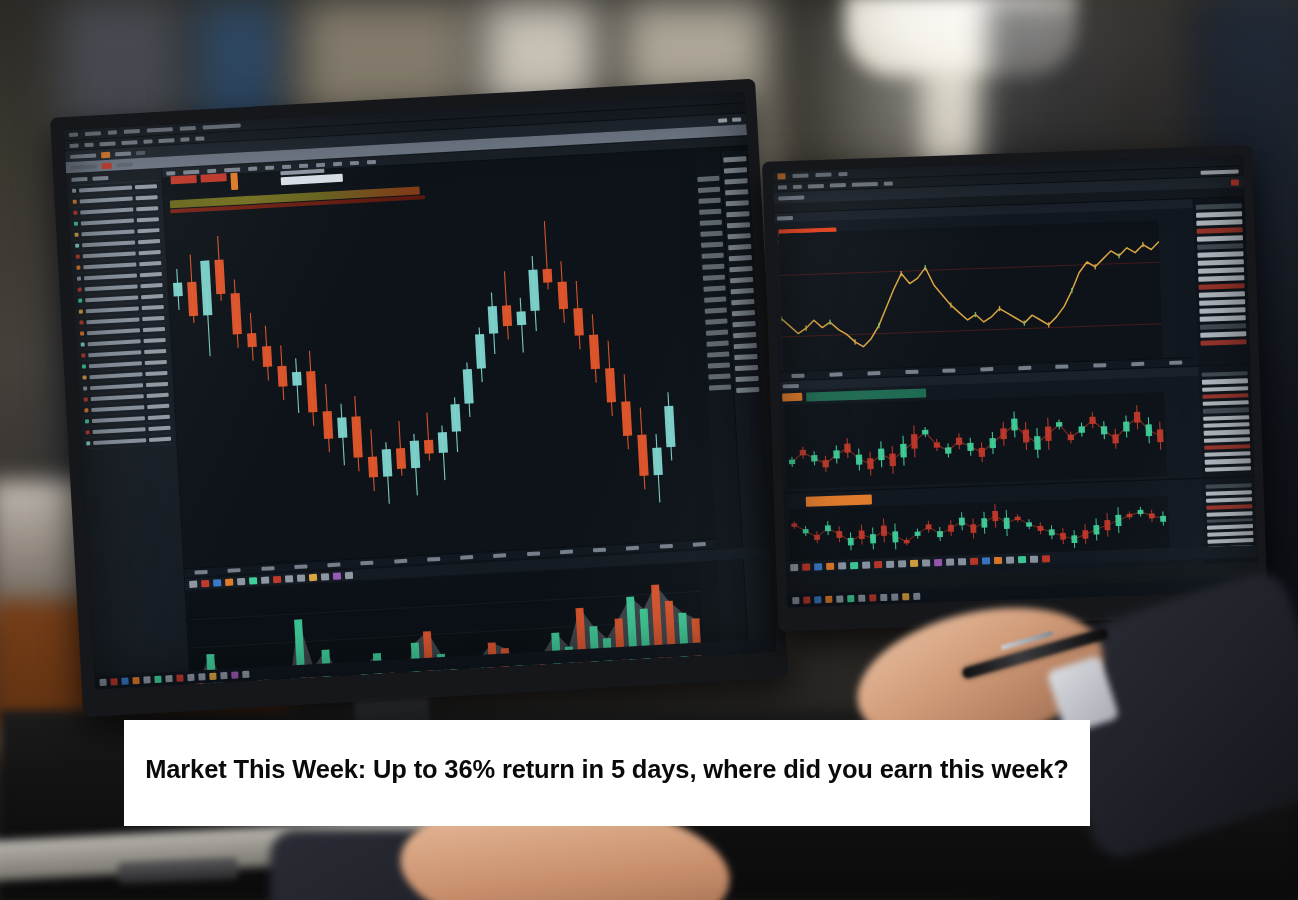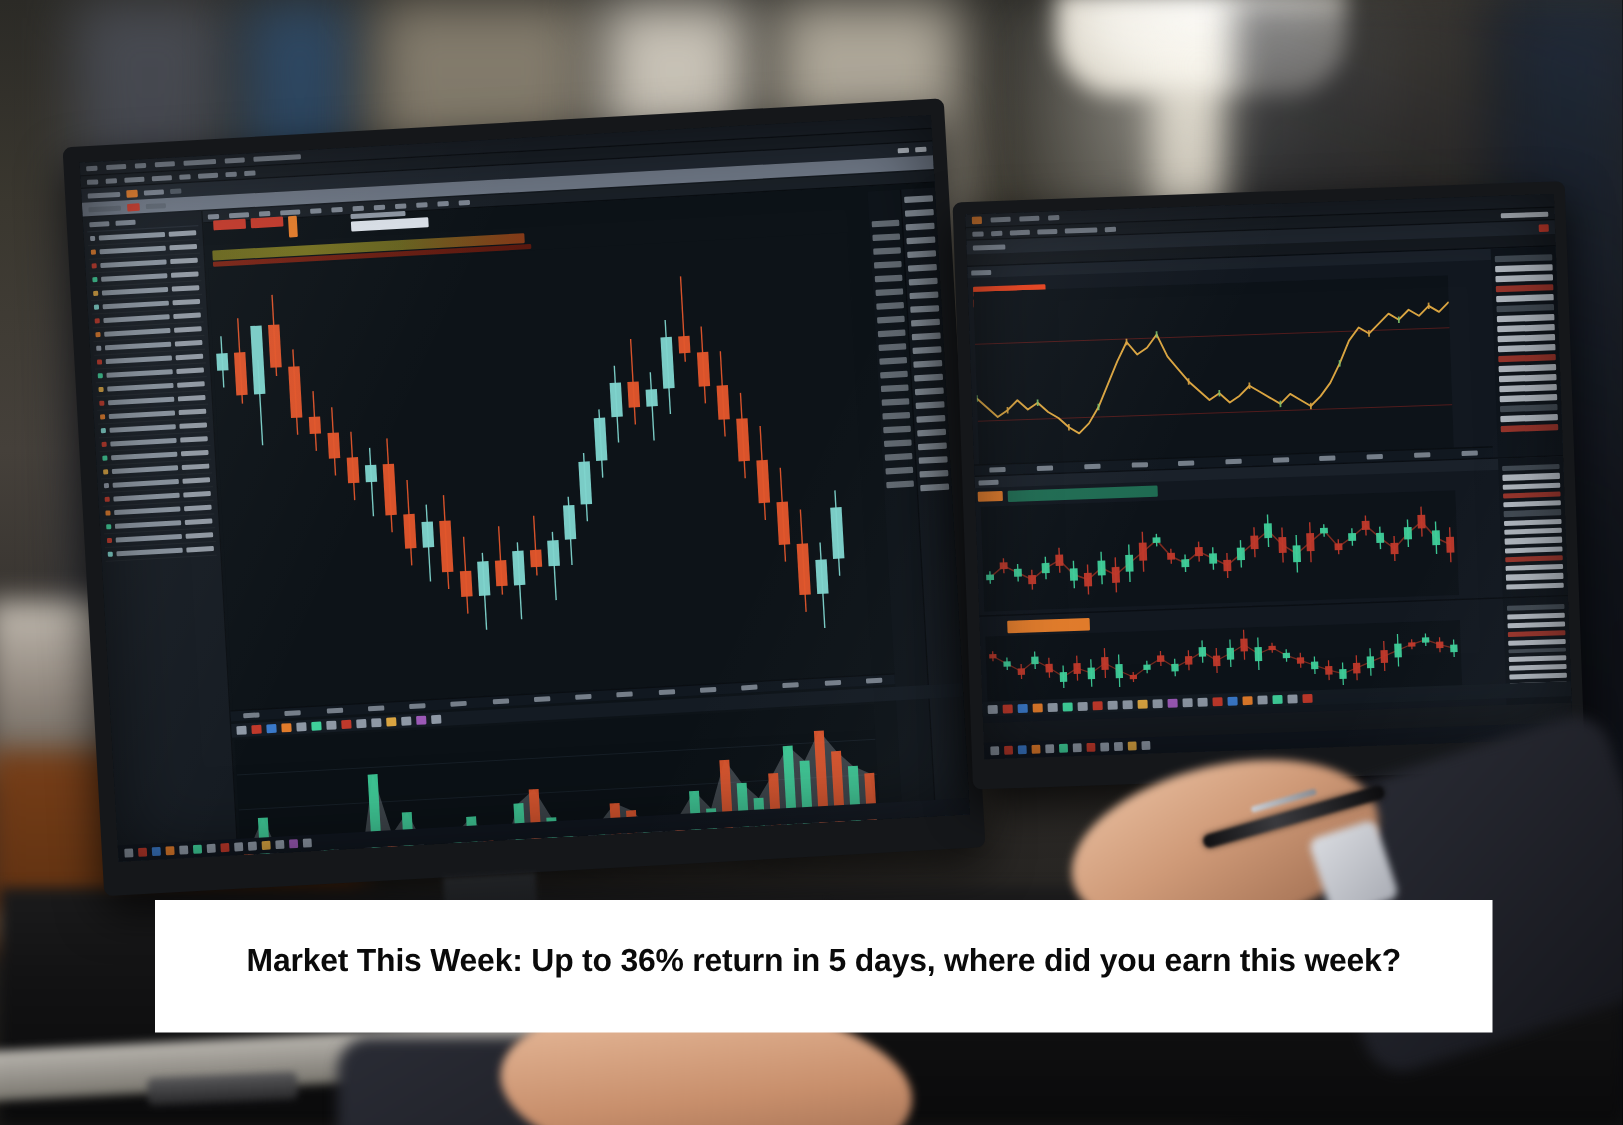--- a/index.html
+++ b/index.html
@@ -202,21 +202,21 @@
   .taskbar { position:absolute; left:0; right:0; bottom:0; height:13px;
              background:#111720; display:flex; align-items:center; gap:4px; padding:0 5px; }
   .tb-ico { width:7px; height:7px; border-radius:1px; background:#8e98a5; }
 
   .btnstrip { position:absolute; left:0; right:0; display:flex; align-items:center;
               gap:4px; padding:0 4px; background:#141b23; }
   .bs { width:8px; height:7px; border-radius:1px; background:#b9c1ca; }
 
   
   #caption {
-    position:absolute; left:124px; top:720px; width:1070px; height:106px;
+    position:absolute; left:124px; top:720px; width:966px; height:106px;
     background:#ffffff; display:flex; align-items:center; justify-content:center;
     padding:6px 20px 14px 20px; z-index:50;
   }
   #caption-text {
     color:#0a0a0a; font-weight:bold; font-size:25.5px; line-height:1.26;
     text-align:center; font-family:"Liberation Sans", sans-serif; letter-spacing:-.15px;
   }
 </style>
 </head>
 <body>

